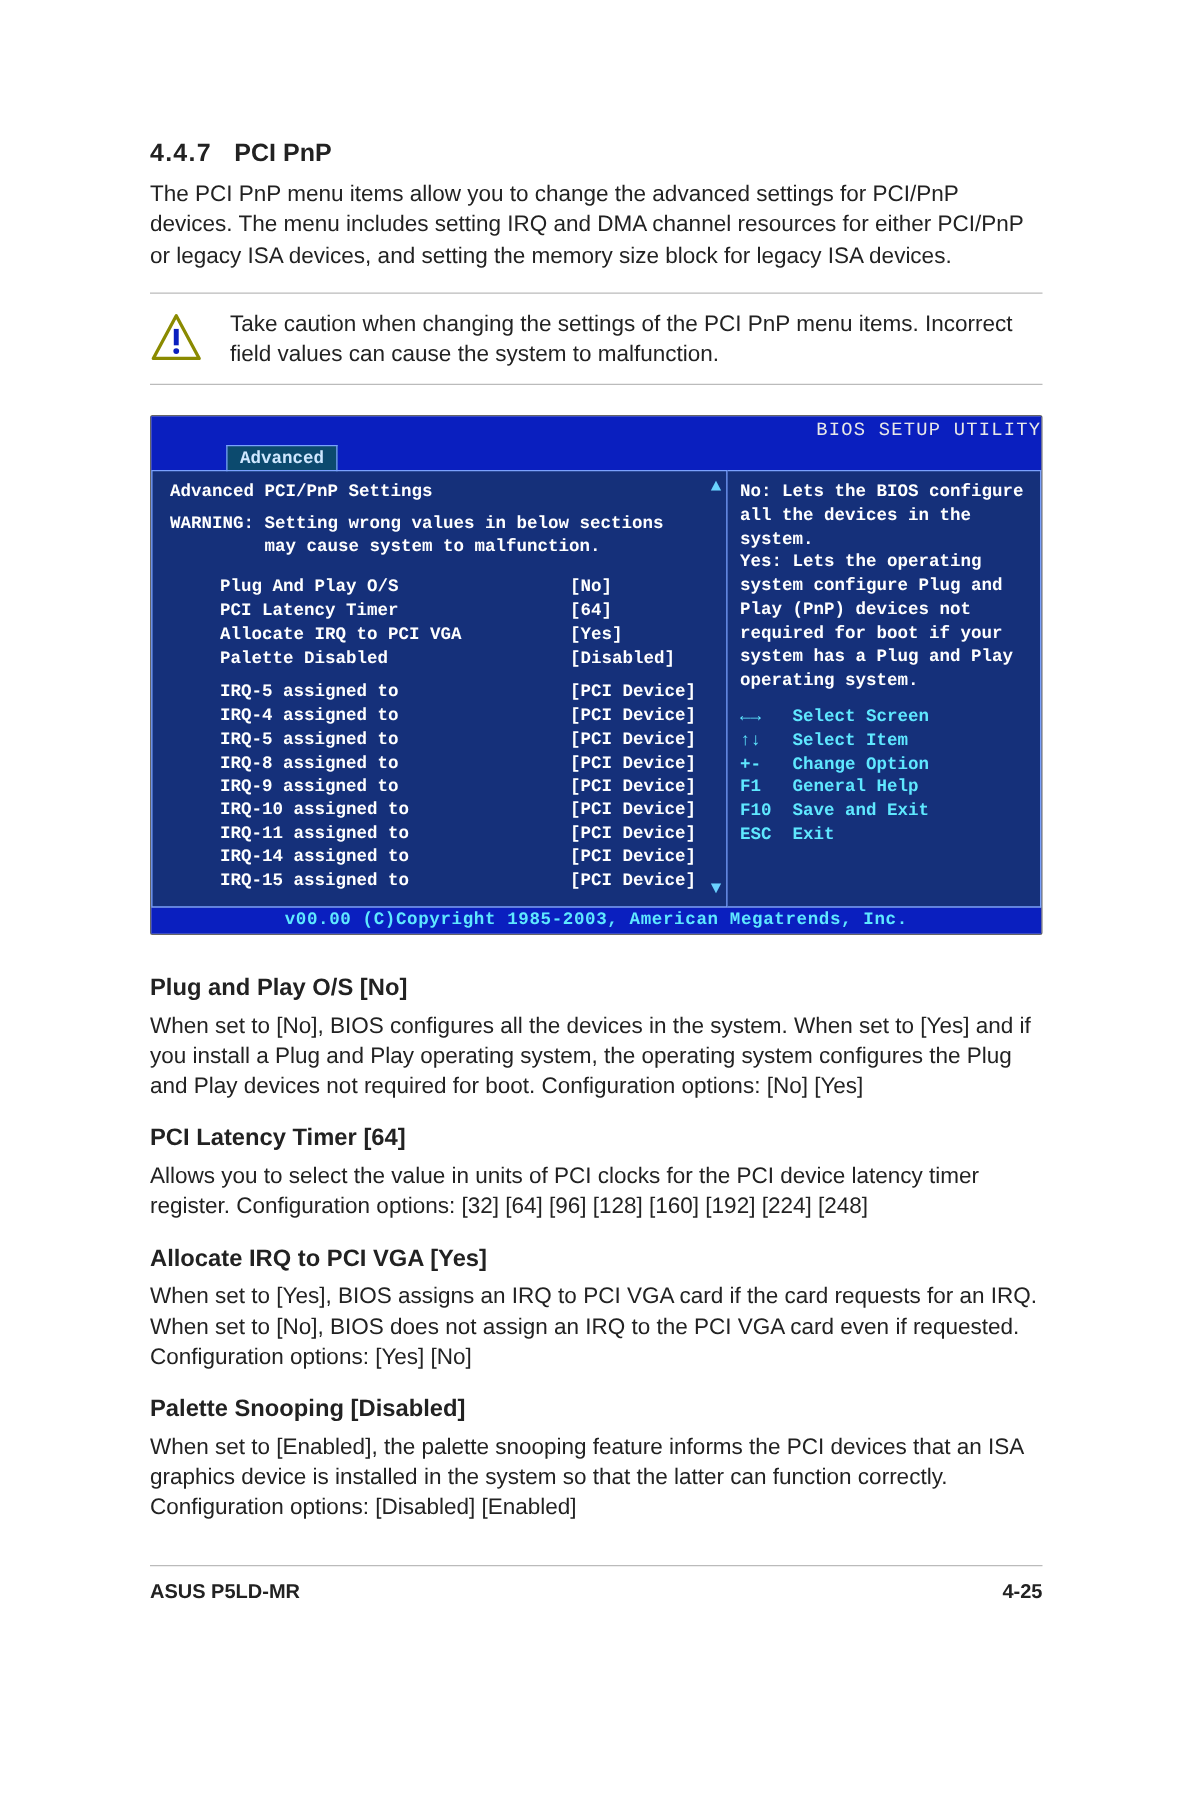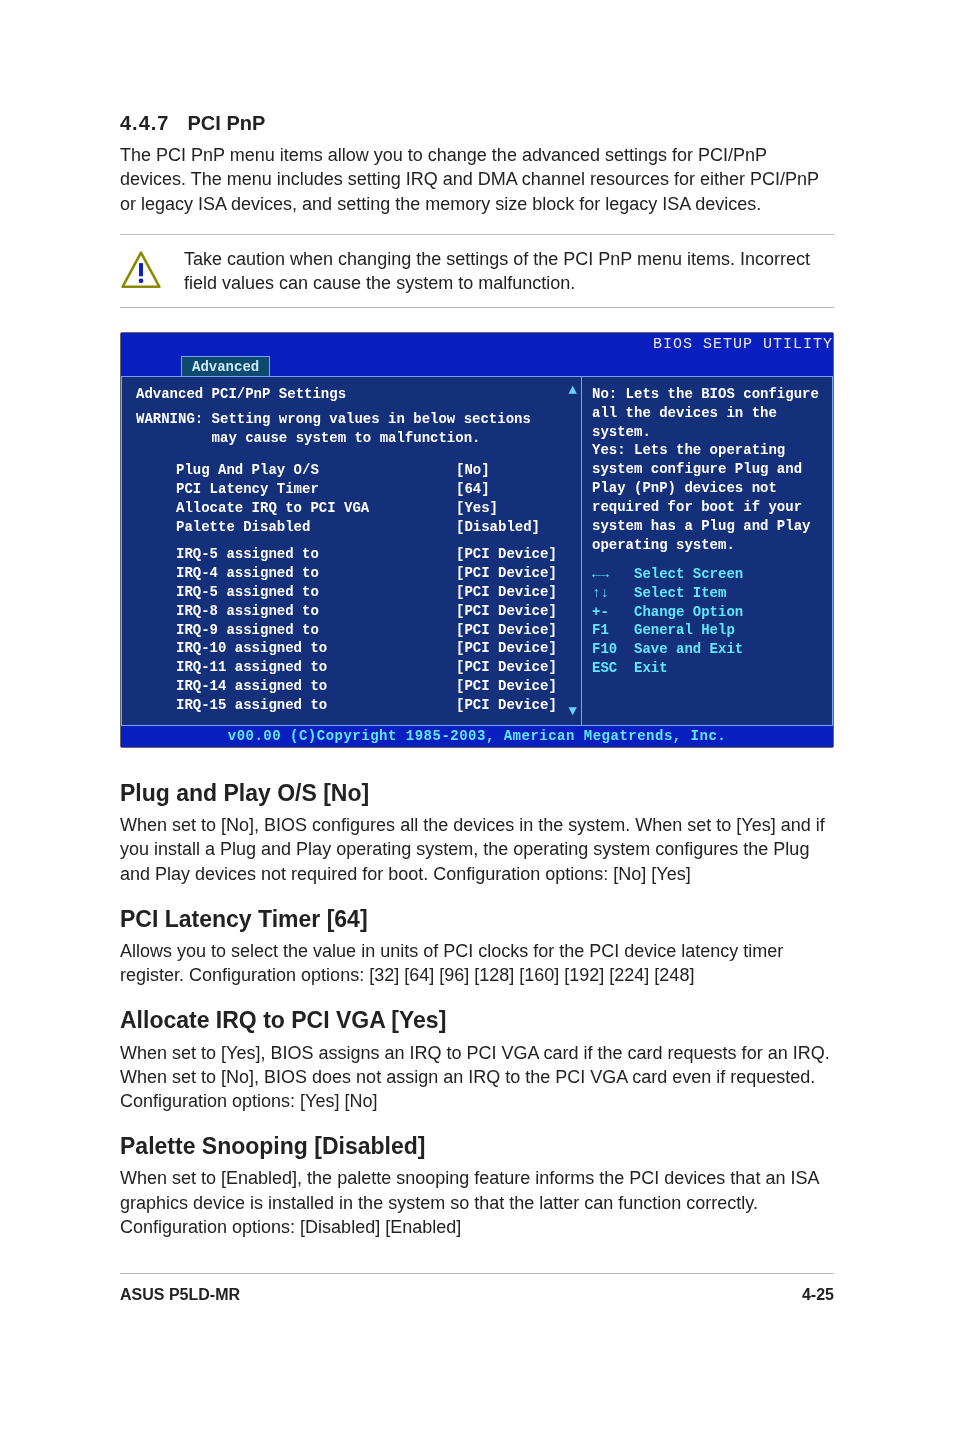--- a/index.html
+++ b/index.html
@@ -118,21 +118,21 @@
   .bios-footer {
     background: #0a1fbf;
     color:#5fe8ff;
     text-align:center;
     font-weight:bold;
     padding: 1px 0;
     letter-spacing: 0.5px;
   }
 
   h2 {
-    font-size: 23px;
+    font-size: 19px;
     font-weight: 900;
     margin: 18px 0 4px 0;
   }
   .desc { margin-bottom: 6px; }
 
   .page-footer {
     border-top: 1px solid #bbb;
     margin-top: 34px;
     padding-top: 10px;
     display:flex; justify-content:space-between;

